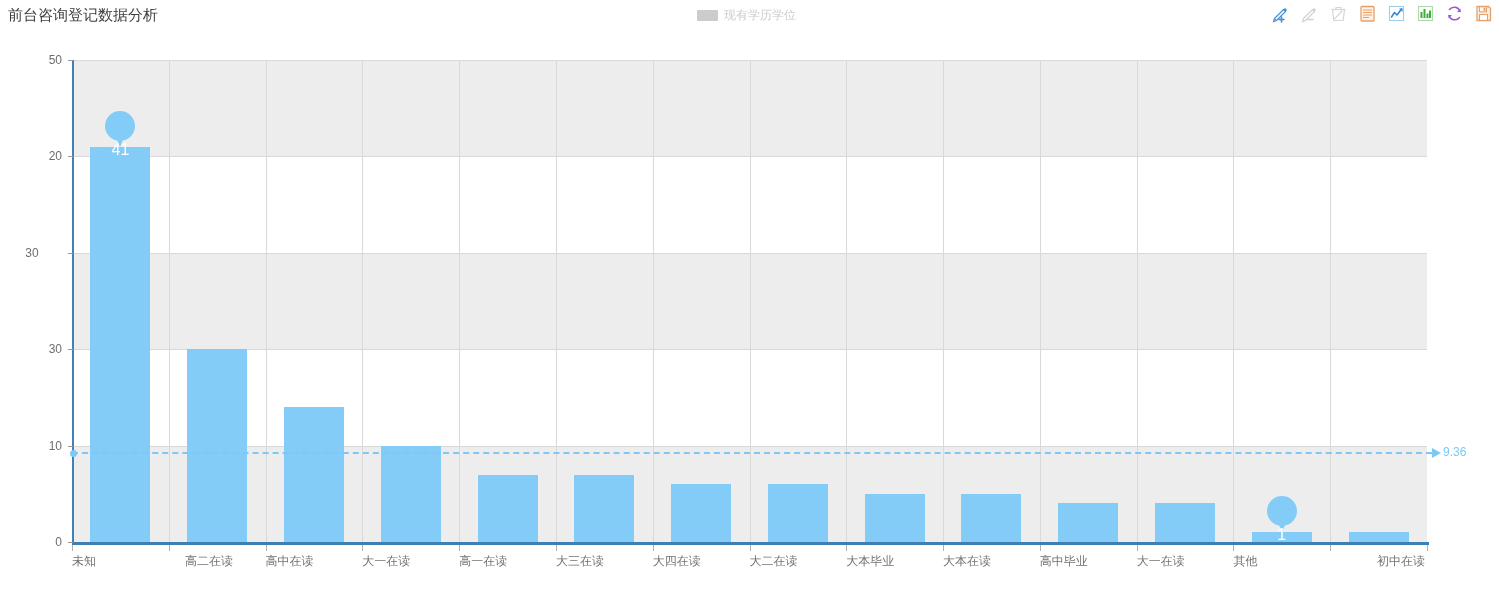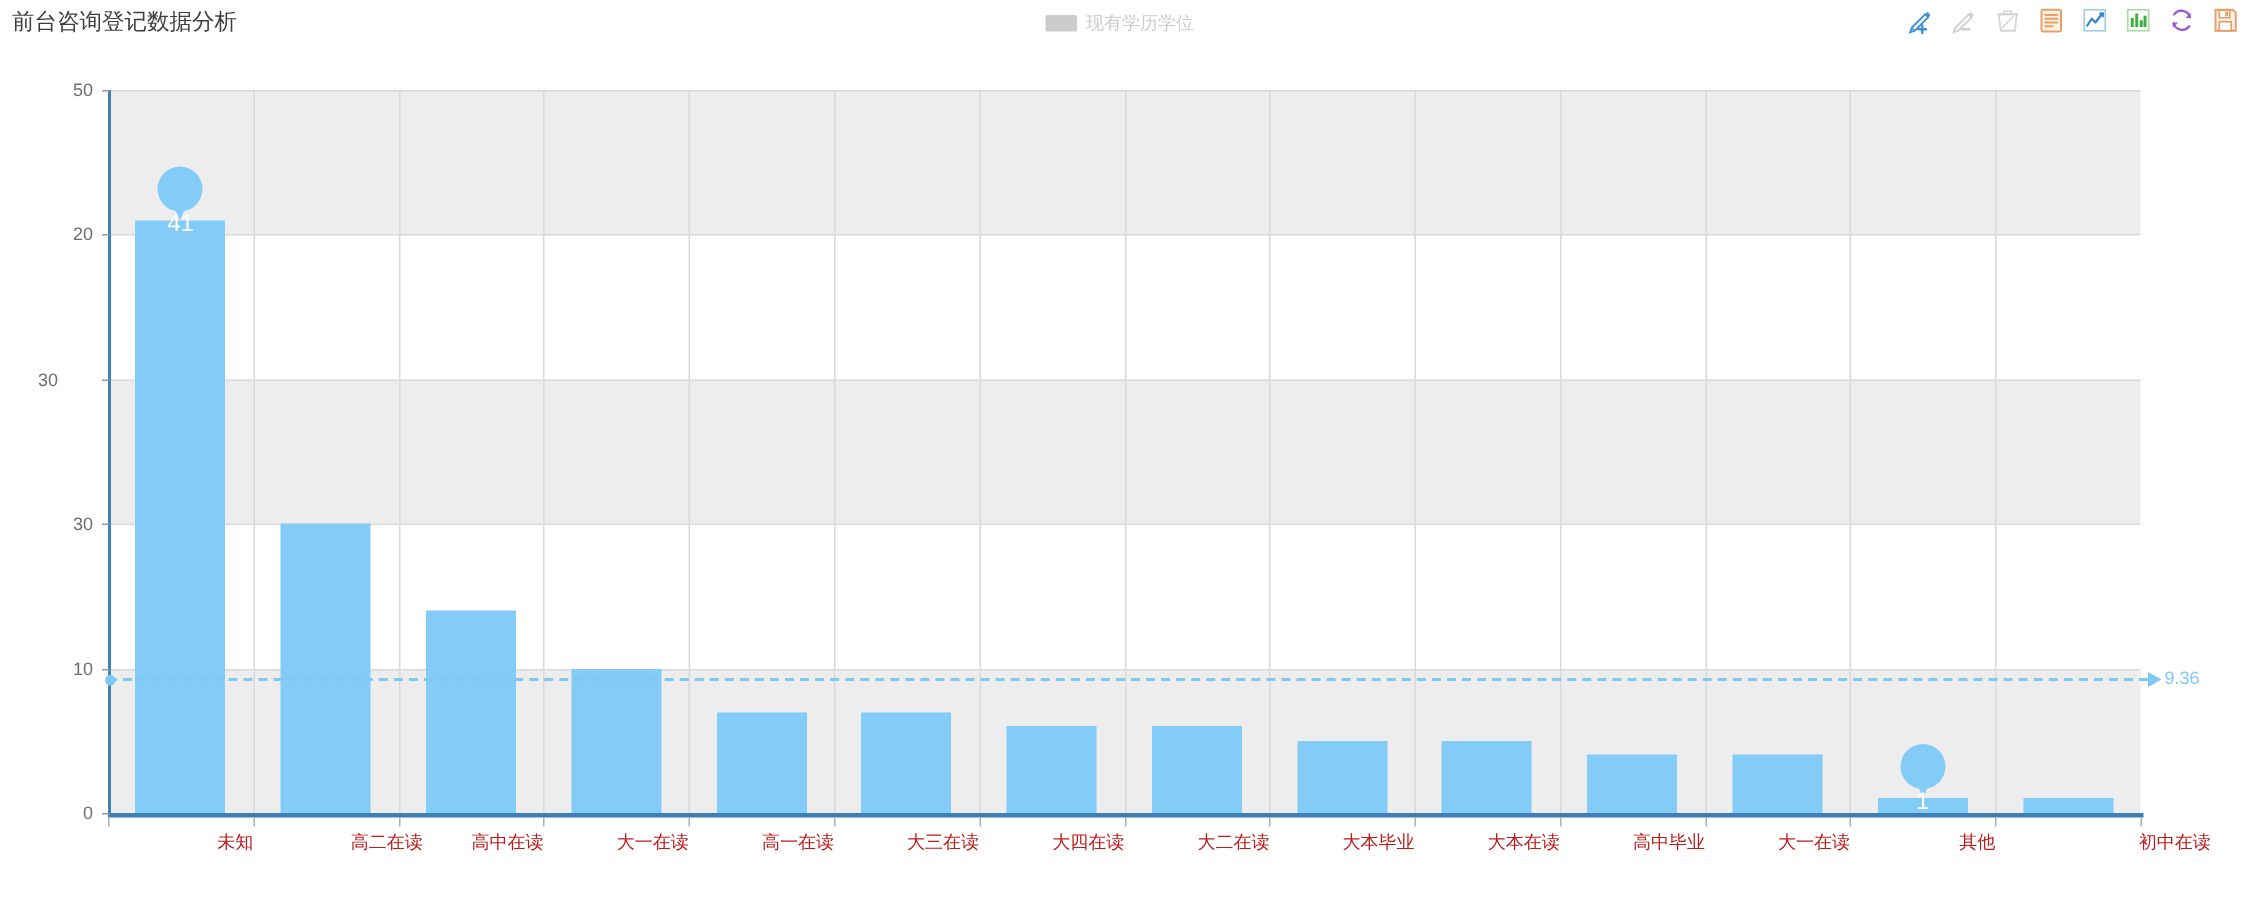--- a/index.html
+++ b/index.html
@@ -148,22 +148,22 @@
     position: absolute;
     top: 513px;
     width: 1px;
     height: 6px;
     background: #b0b0b0;
   }
   .x-label {
     position: absolute;
     top: 521px;
     font-size: 12px;
-    color: #b91c1c;
-    text-align: right;
+    color: #737373;
+    text-align: left;
     line-height: 16px;
     white-space: nowrap;
   }
 
   
   .avg-line {
     position: absolute;
     height: 0;
     border-top: 2px dashed #7ec8f5;
   }

